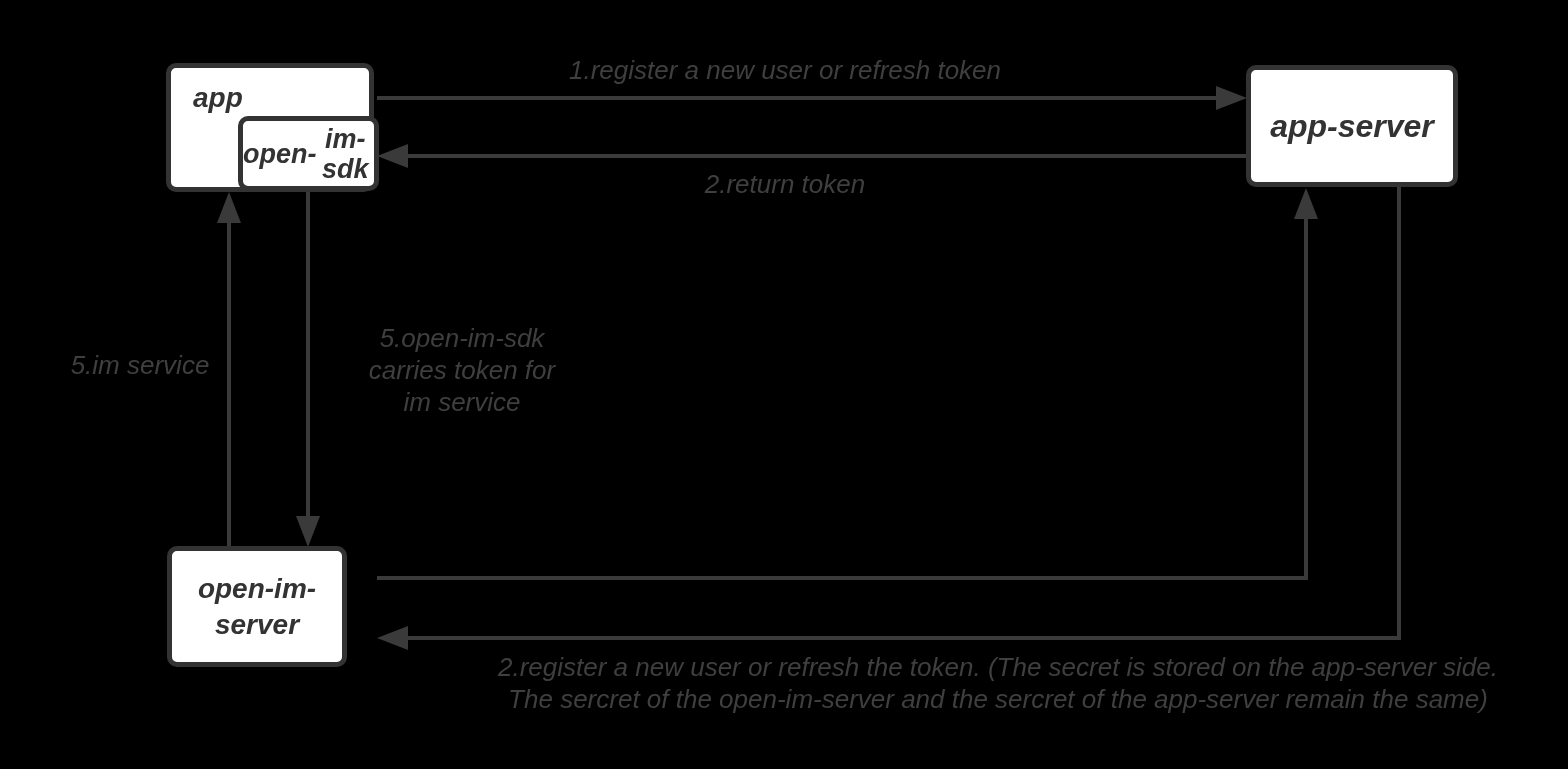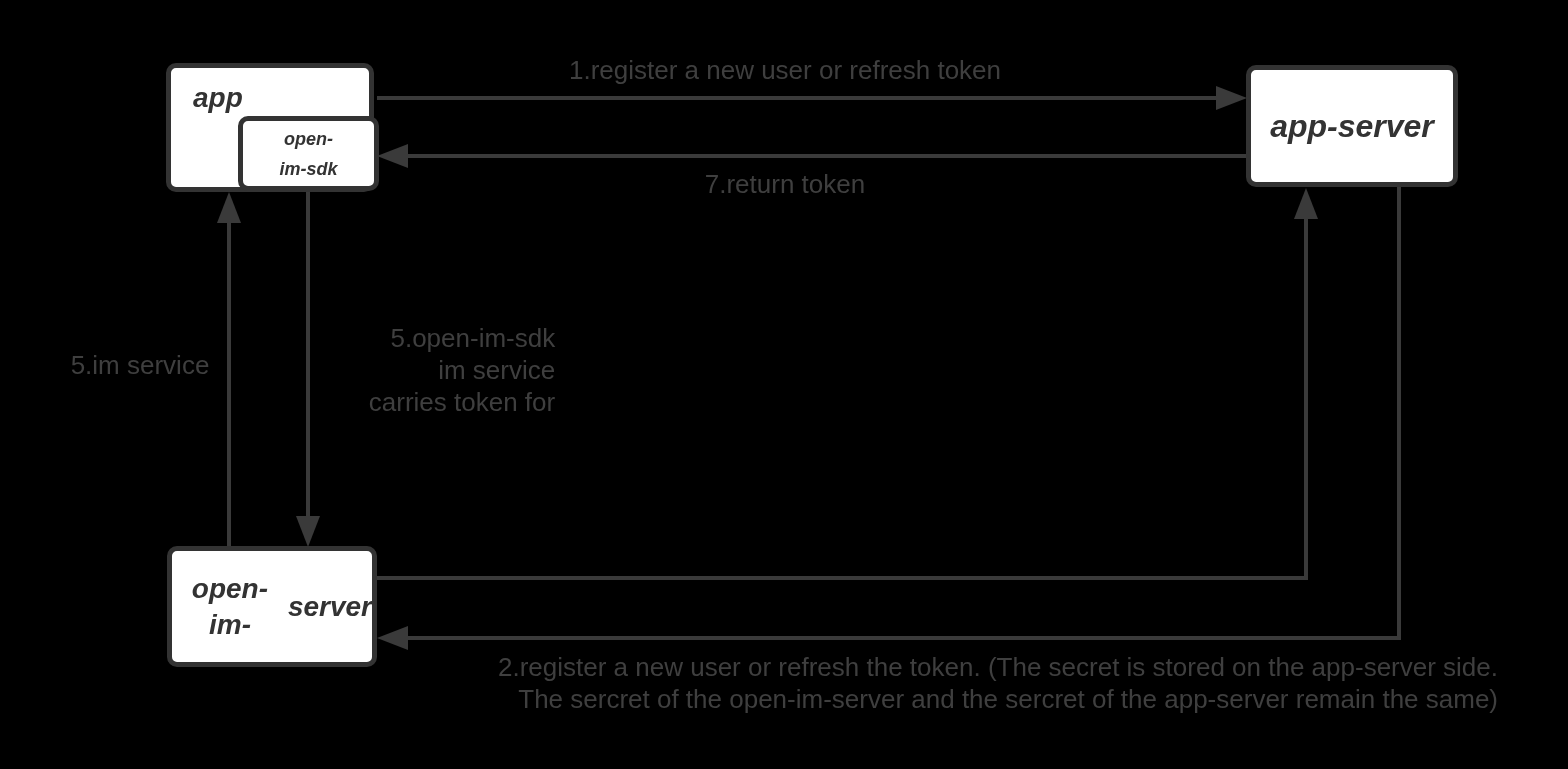--- a/index.html
+++ b/index.html
@@ -31,36 +31,37 @@
     color:var(--node-text);
     font-style:italic;
     font-weight:bold;
   }
   .node-app{left:166px;top:63px;width:208px;height:129px;}
   .node-app .corner-label{
     position:absolute;left:22px;top:14px;
     font-size:28px;line-height:32px;
   }
   .node-sdk{left:238px;top:116px;width:141px;height:75px;
-    display:flex;flex-direction:column;align-items:center;justify-content:center;
-    font-size:18px;line-height:30px;text-align:center;}
+    display:flex;flex-direction:row;align-items:center;justify-content:center;
+    font-size:27px;line-height:30px;text-align:center;}
   .node-appserver{left:1246px;top:65px;width:212px;height:122px;
     display:flex;align-items:center;justify-content:center;
     font-size:32px;}
-  .node-imserver{left:167px;top:546px;width:210px;height:121px;
-    display:flex;flex-direction:row;align-items:center;justify-content:center;
+  .node-imserver{left:167px;top:546px;width:180px;height:121px;
+    display:flex;flex-direction:column;align-items:center;justify-content:center;
     font-size:28px;line-height:36px;text-align:center;}
 
   .edge-label{
     position:absolute;
     color:var(--edge-text);
+    font-style:italic;
     font-size:26px;
     line-height:32px;
     white-space:nowrap;
-    text-align:right;
+    text-align:center;
   }
   .centered{transform:translateX(-50%);}
   .label-e1{left:785px;top:54px;}
   .label-e4{left:785px;top:168px;}
   .label-e3{left:825px;top:540px;}
   .label-e6{left:140px;top:349px;}
   .label-e5{left:417px;top:322px;margin-left:45px;}
   .label-e2{left:977px;top:651px;margin-left:21px;}
 </style>
 </head>
@@ -113,27 +114,27 @@
   <div class="node node-appserver">
     <span>app-server</span>
   </div>
 
   <div class="node node-imserver">
     <span>open-im-</span>
     <span>server</span>
   </div>
 
   <div class="edge-label centered label-e1">1.register a new user or refresh token</div>
-  <div class="edge-label centered label-e4">7.return token</div>
+  <div class="edge-label centered label-e4">2.return token</div>
   <div class="edge-label centered label-e6">5.im service</div>
 
   <div class="edge-label centered label-e5">
     <div>5.open-im-sdk</div>
+    <div>carries token for</div>
     <div>im service</div>
-    <div>carries token for</div>
   </div>
 
   <div class="edge-label centered label-e2">
     <div>2.register a new user or refresh the token. (The secret is stored on the app-server side.</div>
     <div>The sercret of the open-im-server and the sercret of the app-server remain the same)</div>
   </div>
 
 </div>
 
 </body></html>

